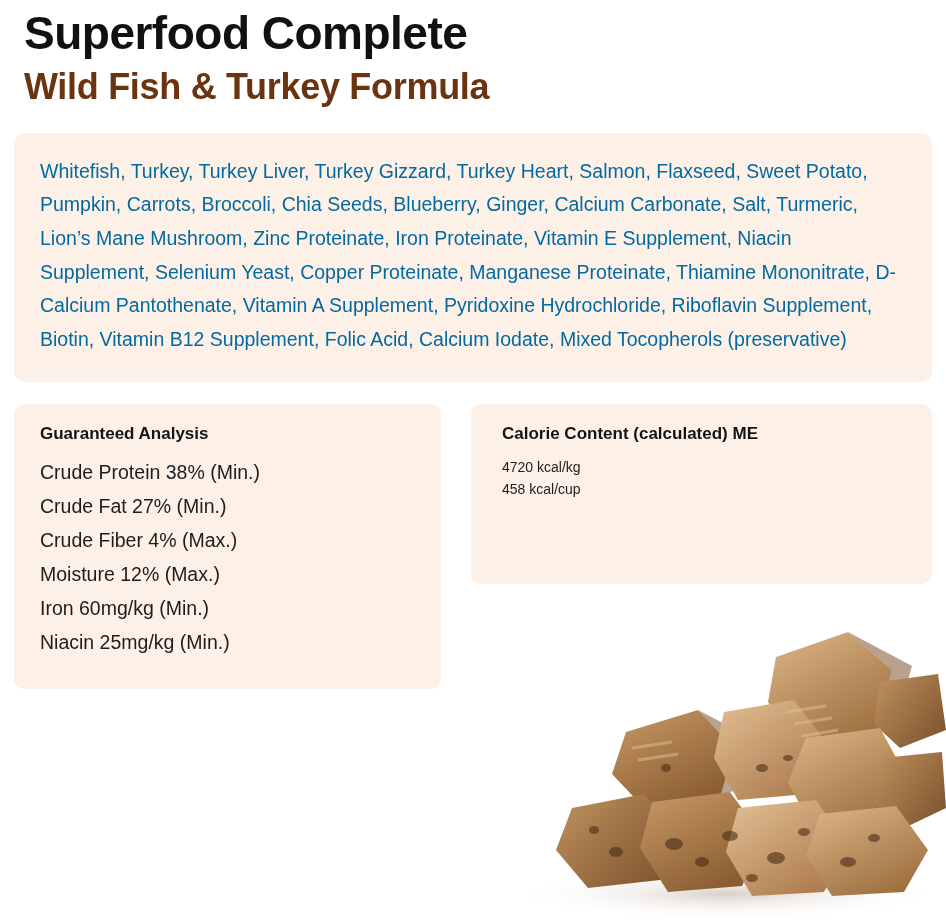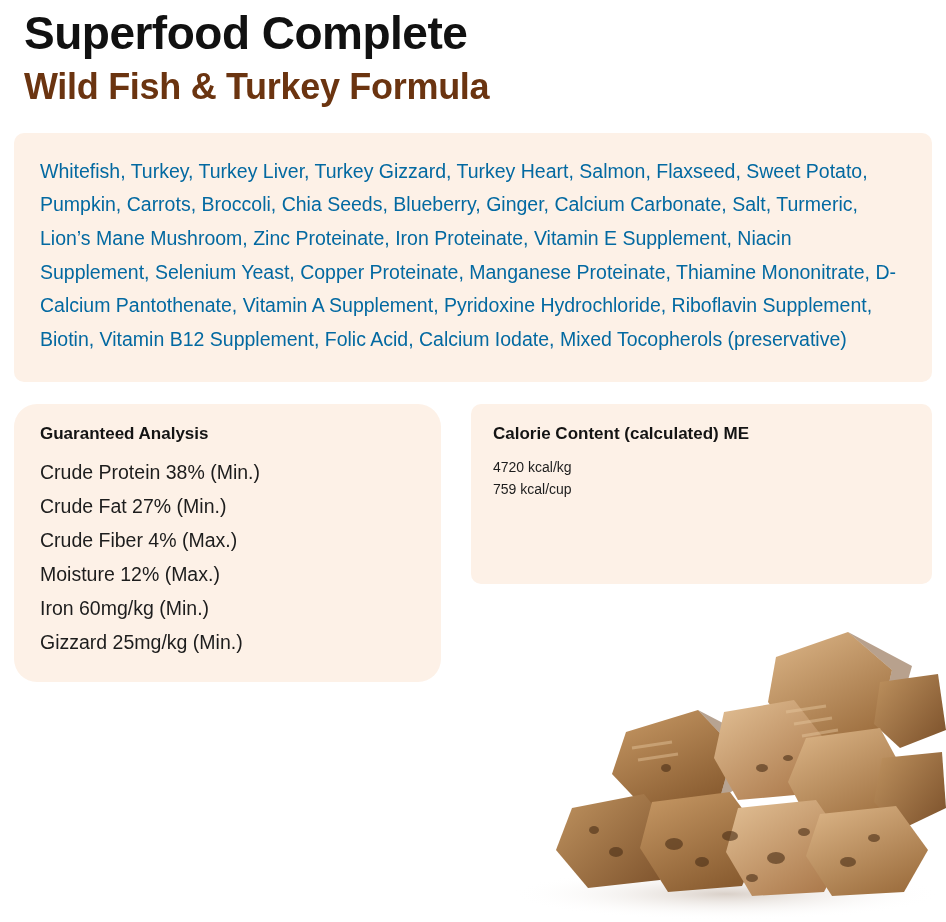--- a/index.html
+++ b/index.html
@@ -71,26 +71,25 @@
   
   .lower-row {
     display: flex;
     gap: 30px;
     margin-top: 22px;
     align-items: flex-start;
   }
   .analysis-card {
     width: 427px;
     flex: 0 0 427px;
-    padding: 20px 26px 22px 26px;
-    border-radius: 23px;
+    padding: 20px 26px 29px 26px;
   }
   .calorie-card {
     flex: 1 1 auto;
-    padding: 20px 26px 26px 22px;
+    padding: 20px 26px 26px 31px;
     min-height: 180px;
     position: relative;
   }
   .analysis-heading,
   .calorie-heading {
     font-size: 17px;
     font-weight: bold;
     color: #141414;
     margin: 0 0 12px 0;
   }
@@ -147,29 +146,29 @@
   <div class="lower-row">
 
     <section class="card analysis-card">
       <div class="analysis-heading">Guaranteed Analysis</div>
       <ul class="analysis-list">
         <li>Crude Protein 38% (Min.)</li>
         <li>Crude Fat 27% (Min.)</li>
         <li>Crude Fiber 4% (Max.)</li>
         <li>Moisture 12% (Max.)</li>
         <li>Iron 60mg/kg (Min.)</li>
-        <li>Gizzard 25mg/kg (Min.)</li>
+        <li>Niacin 25mg/kg (Min.)</li>
       </ul>
     </section>
 
     <section class="card calorie-card">
       <div class="calorie-heading">Calorie Content (calculated) ME</div>
       <ul class="calorie-list">
         <li>4720 kcal/kg</li>
-        <li>759 kcal/cup</li>
+        <li>458 kcal/cup</li>
       </ul>
     </section>
 
   </div>
 
   <div class="photo">
     <svg viewBox="0 0 470 360" xmlns="http://www.w3.org/2000/svg" aria-hidden="true">
       <defs>
         <linearGradient id="k1" x1="0" y1="0" x2="0.6" y2="1">
           <stop offset="0%" stop-color="#c89a66"></stop>

